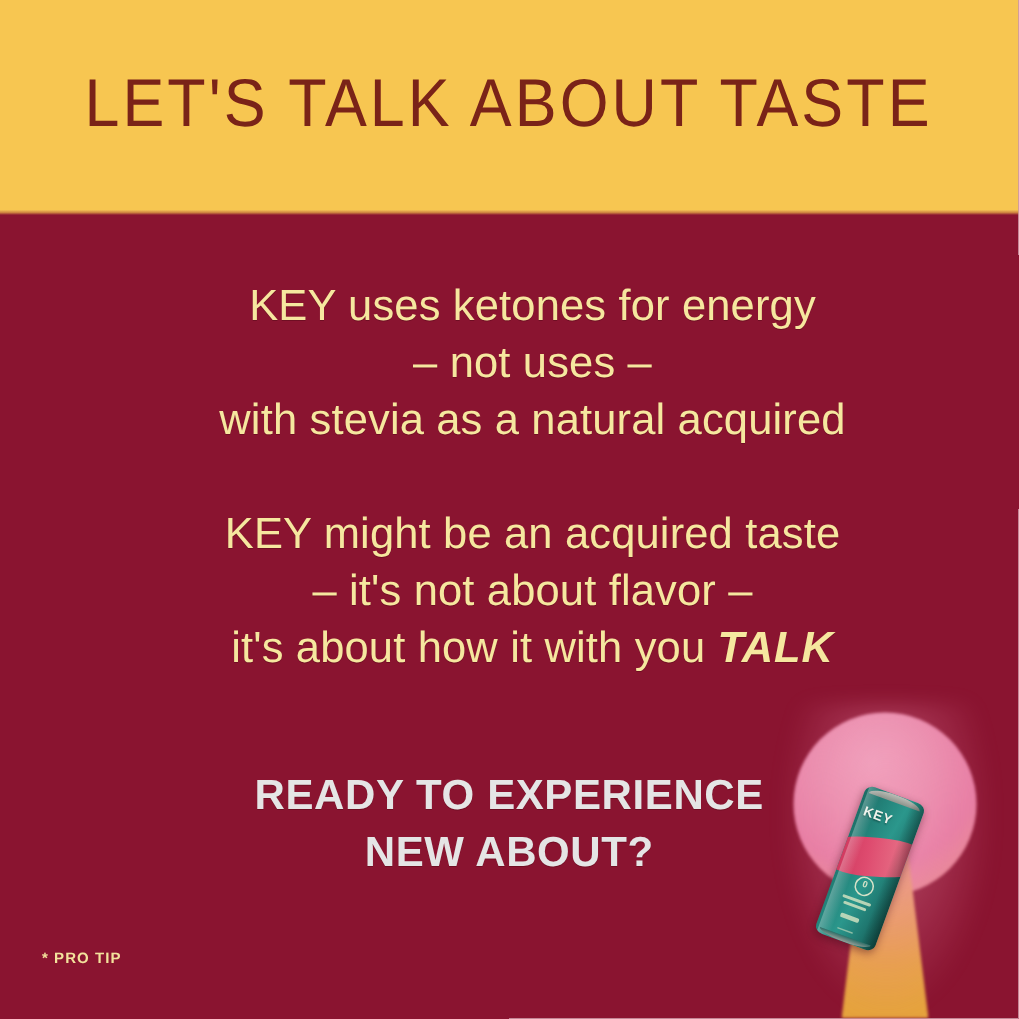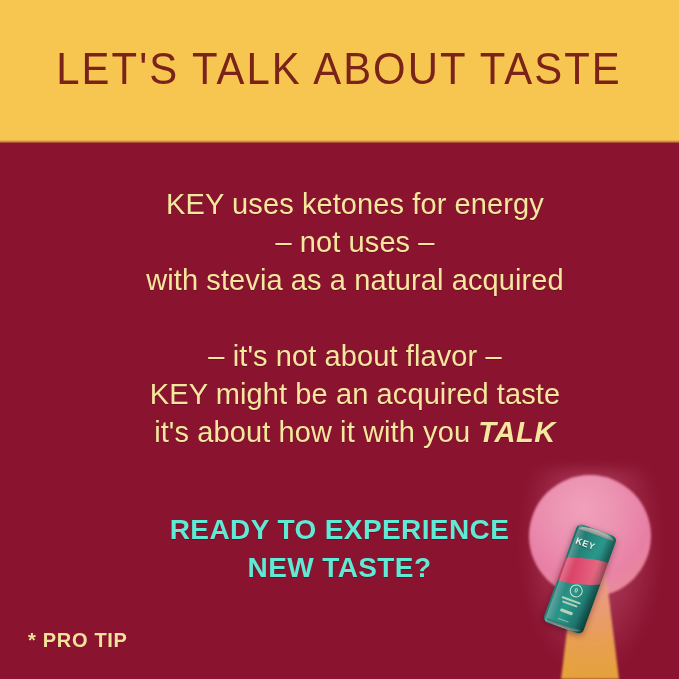--- a/index.html
+++ b/index.html
@@ -98,40 +98,40 @@
     letter-spacing: .6px;
   }
 
   
   .cta-block {
     position: absolute;
     left: 0;
     top: 368px;
     width: 679px;
     text-align: center;
-    color: #5eead4;
+    color: #e5e5e5;
     font-size: 28px;
     font-weight: 700;
     line-height: 38px;
     letter-spacing: .4px;
     text-shadow: 0 1px 0 rgba(90,10,25,.55);
   }
 
   .cta-block .line {
     display: block;
     white-space: nowrap;
   }
 
   
   .protip {
     position: absolute;
     left: 28px;
     bottom: 28px;
     color: #f3e29c;
-    font-size: 20px;
+    font-size: 10px;
     line-height: 22px;
     letter-spacing: .2px;
   }
 
   .protip .tip-head {
     display: block;
     font-weight: 700;
     letter-spacing: .7px;
   }
 
@@ -317,30 +317,30 @@
 
     <div class="copy-block">
 
       <div class="para">
         <span class="line">KEY uses ketones for energy</span>
         <span class="line">– not uses –</span>
         <span class="line">with stevia as a natural acquired</span>
       </div>
 
       <div class="para">
+        <span class="line">KEY might be an acquired taste</span>
         <span class="line">– it's not about flavor –</span>
-        <span class="line">KEY might be an acquired taste</span>
         <span class="line"><span>it's about how it with you </span><span class="em-feel">TALK</span></span>
       </div>
 
     </div>
 
     <div class="cta-block">
       <span class="line">READY TO EXPERIENCE</span>
-      <span class="line">NEW TASTE?</span>
+      <span class="line">NEW ABOUT?</span>
     </div>
 
     <div class="protip">
       <span class="tip-head">* PRO TIP</span>
     </div>
 
     <div class="keyhole-wrap">
       <div class="keyhole">
         <div class="kh-circle"></div>
         <div class="kh-stem"></div>

